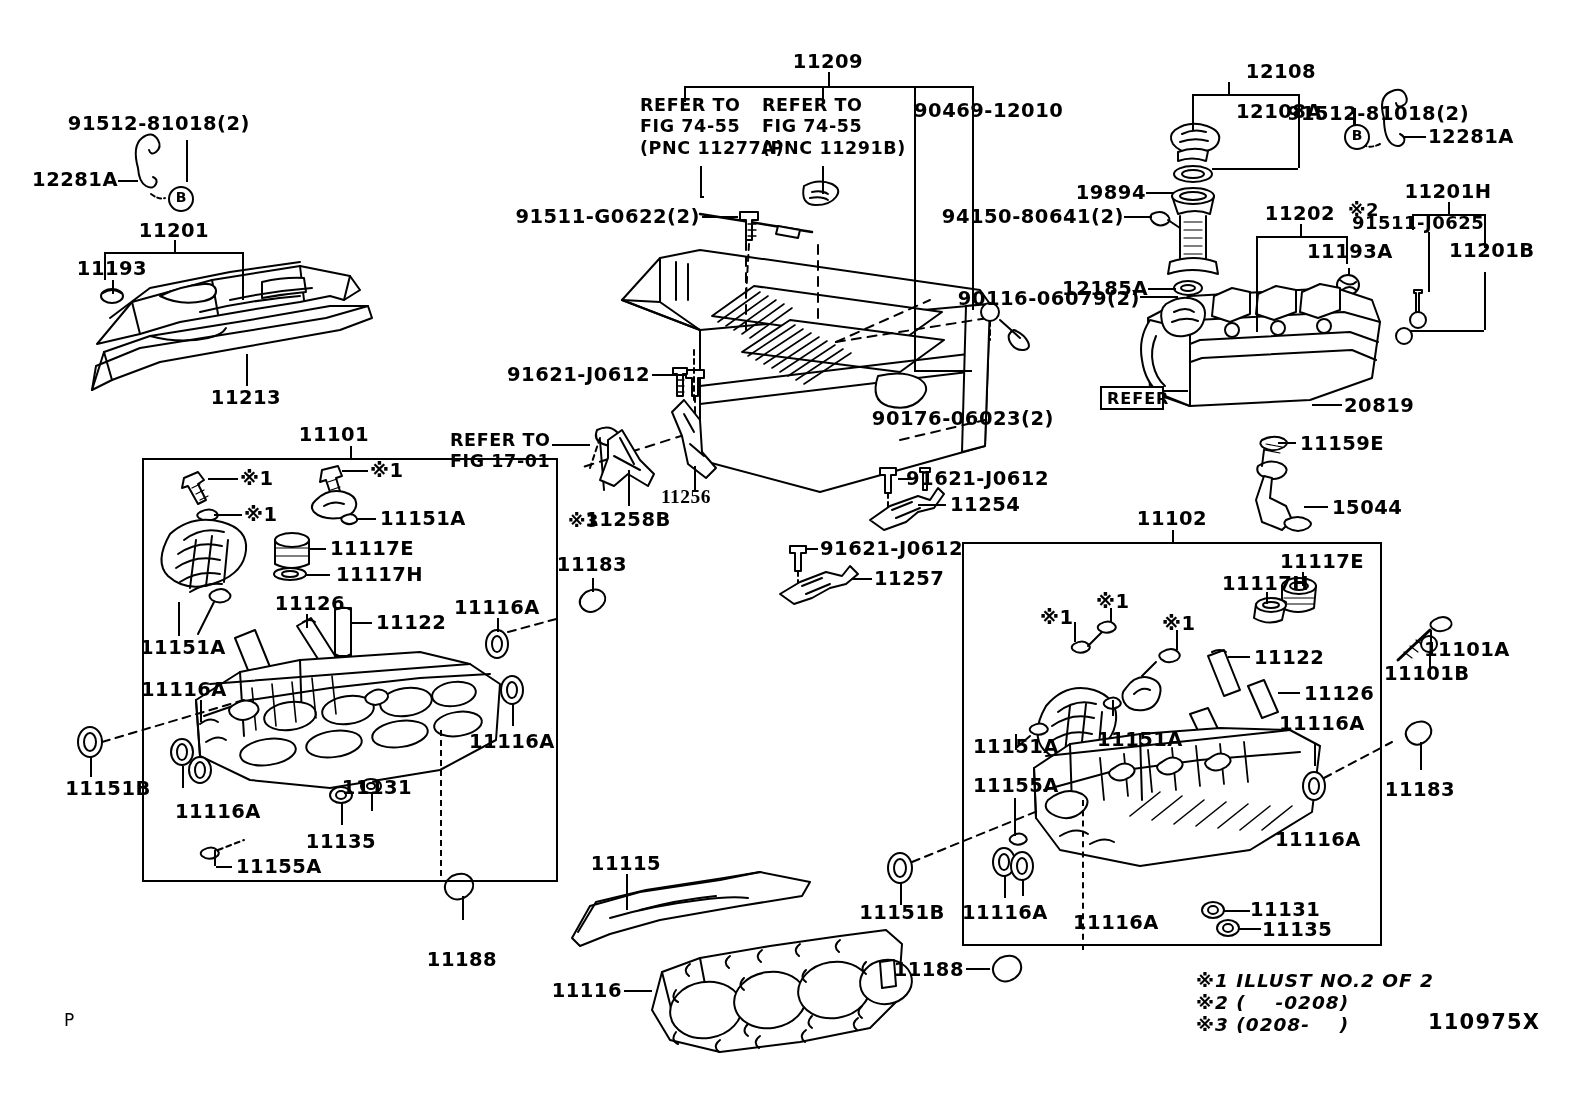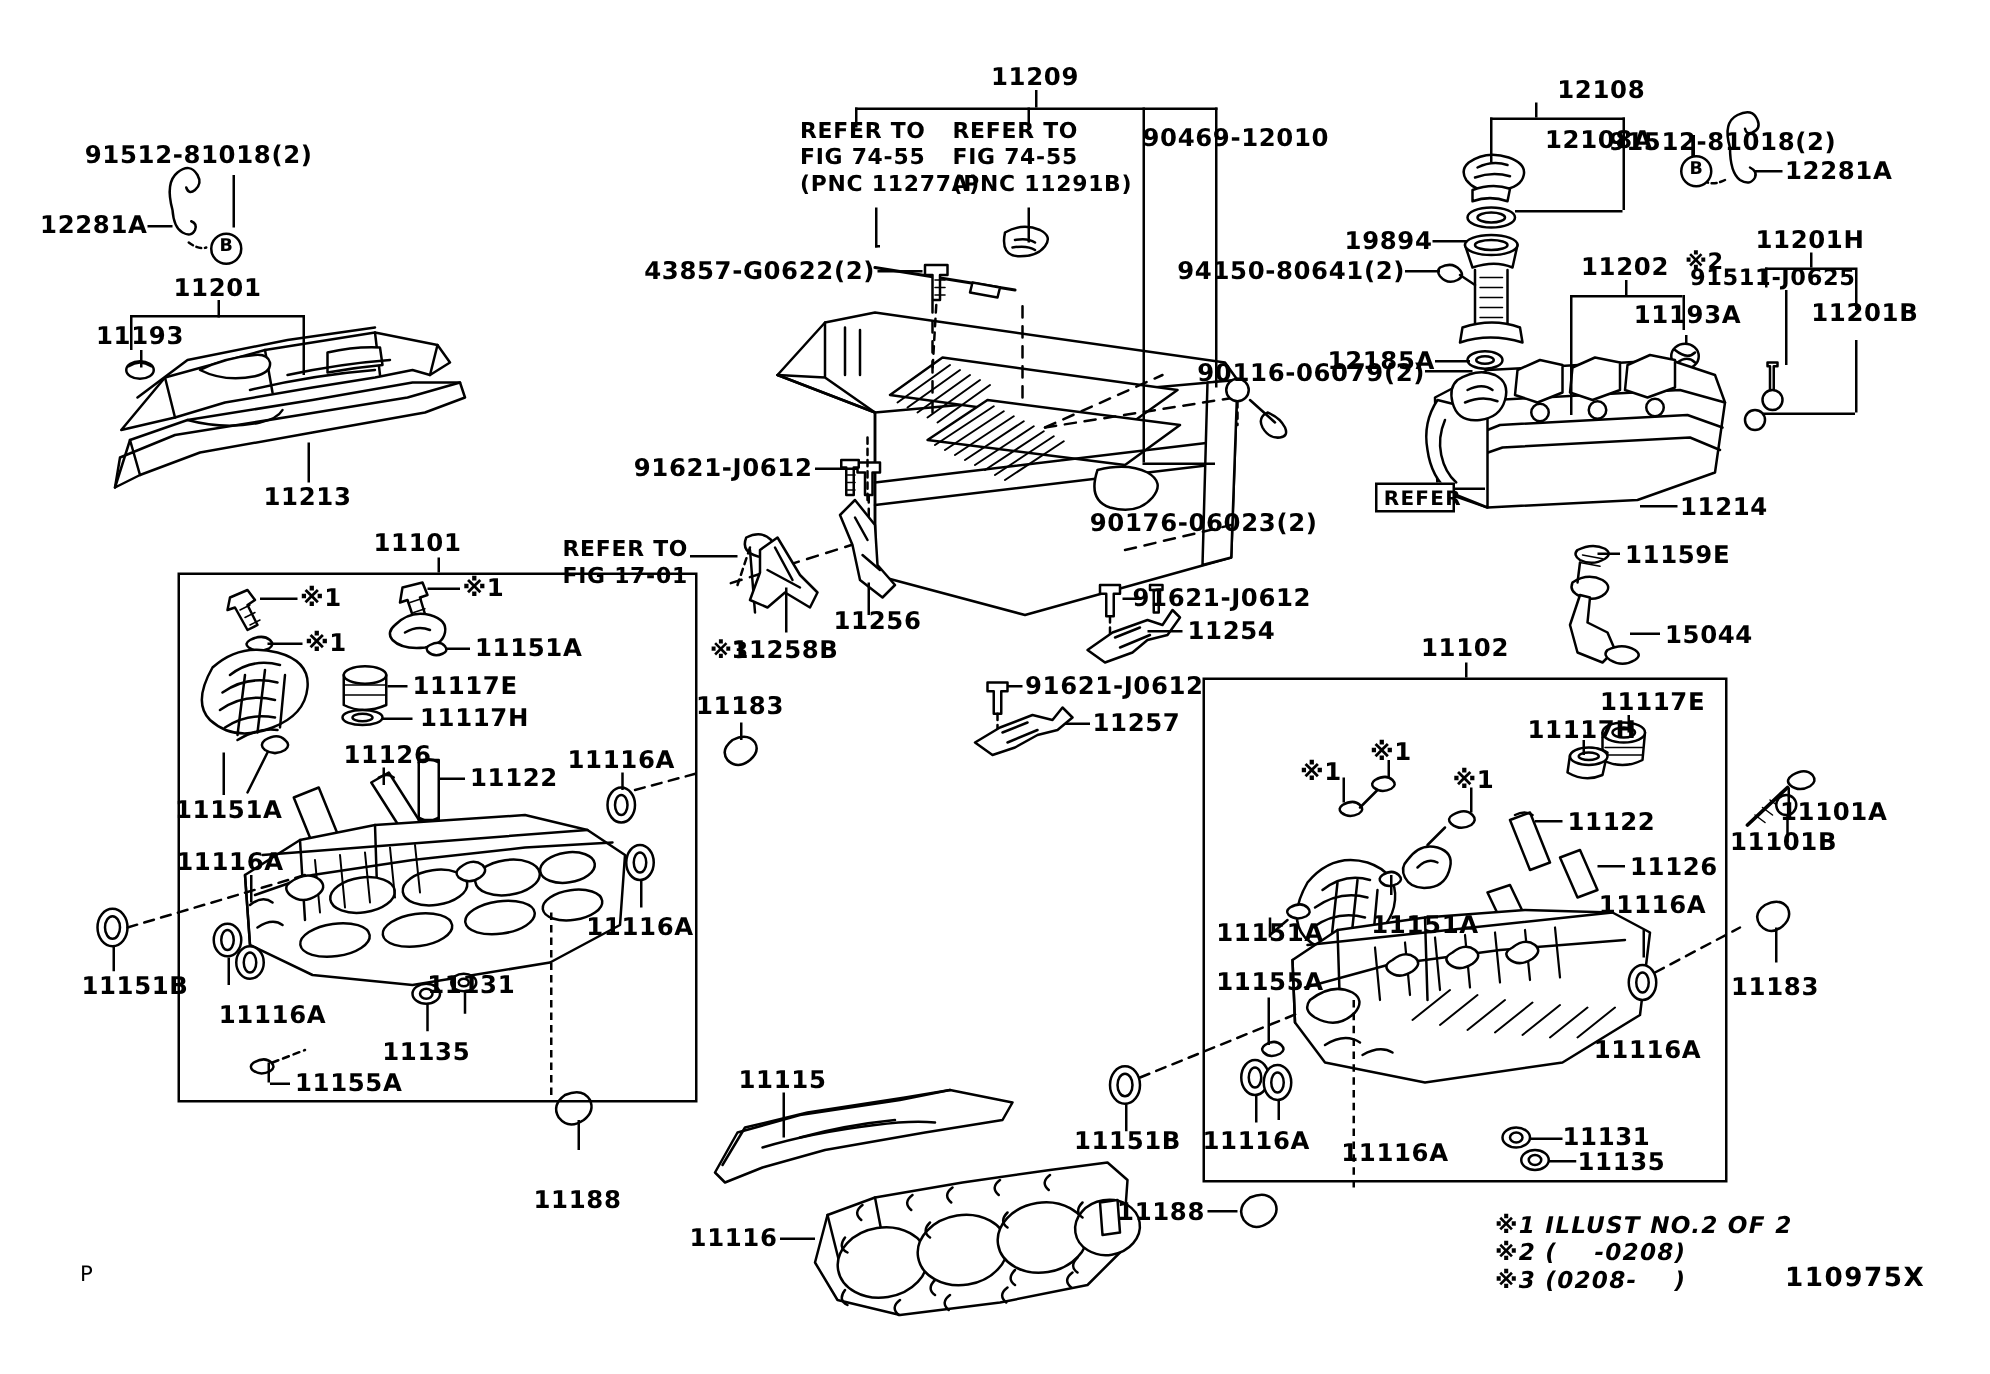--- a/index.html
+++ b/index.html
@@ -559,25 +559,25 @@
   <div class="lbl ctr" style="left:246px;top:386px;">11213</div>
 
   <div class="lbl ctr" style="left:828px;top:50px;">11209</div>
   <div class="lbl refer" style="left:640px;top:95px;">REFER TO
 FIG 74-55
 (PNC 11277A)</div>
   <div class="lbl refer" style="left:762px;top:95px;">REFER TO
 FIG 74-55
 (PNC 11291B)</div>
   <div class="lbl" style="left:914px;top:99px;">90469-12010</div>
-  <div class="lbl rt" style="left:700px;top:205px;">43857-G0622(2)</div>
+  <div class="lbl rt" style="left:700px;top:205px;">91511-G0622(2)</div>
   <div class="lbl rt" style="left:650px;top:363px;">91621-J0612</div>
   <div class="lbl refer" style="left:450px;top:430px;">REFER TO
 FIG 17-01</div>
-  <div class="lbl ctr" style="left:702px;top:485px;">11256</div>
+  <div class="lbl ctr" style="left:686px;top:485px;font-family:Liberation Serif, serif;">11256</div>
   <div class="lbl ctr" style="left:628px;top:508px;">11258B</div>
   <div class="lbl sm" style="left:568px;top:510px;">※3</div>
   <div class="lbl ctr" style="left:592px;top:553px;">11183</div>
   <div class="lbl" style="left:906px;top:467px;">91621-J0612</div>
   <div class="lbl" style="left:950px;top:493px;">11254</div>
   <div class="lbl" style="left:820px;top:537px;">91621-J0612</div>
   <div class="lbl" style="left:874px;top:567px;">11257</div>
   <div class="lbl rt" style="left:1054px;top:407px;">90176-06023(2)</div>
 
   <div class="lbl ctr" style="left:1281px;top:60px;">12108</div>
@@ -588,21 +588,21 @@
   <div class="lbl rt" style="left:1140px;top:287px;">90116-06079(2)</div>
 
   <div class="lbl ctr" style="left:1378px;top:102px;">91512-81018(2)</div>
   <div class="lbl" style="left:1428px;top:125px;">12281A</div>
   <div class="lbl ctr" style="left:1300px;top:202px;">11202</div>
   <div class="lbl sm" style="left:1348px;top:199px;">※2</div>
   <div class="lbl sm" style="left:1352px;top:212px;">91511-J0625</div>
   <div class="lbl ctr" style="left:1448px;top:180px;">11201H</div>
   <div class="lbl" style="left:1449px;top:239px;">11201B</div>
   <div class="lbl ctr" style="left:1350px;top:240px;">11193A</div>
-  <div class="lbl" style="left:1344px;top:394px;">11214</div>
+  <div class="lbl" style="left:1344px;top:394px;">20819</div>
   <div class="lbl" style="left:1300px;top:432px;">11159E</div>
   <div class="lbl" style="left:1332px;top:496px;">15044</div>
 
   <div class="lbl ctr" style="left:334px;top:423px;">11101</div>
   <div class="lbl" style="left:240px;top:467px;">※1</div>
   <div class="lbl" style="left:244px;top:503px;">※1</div>
   <div class="lbl" style="left:370px;top:459px;">※1</div>
   <div class="lbl" style="left:380px;top:507px;">11151A</div>
   <div class="lbl" style="left:330px;top:537px;">11117E</div>
   <div class="lbl" style="left:336px;top:563px;">11117H</div>

